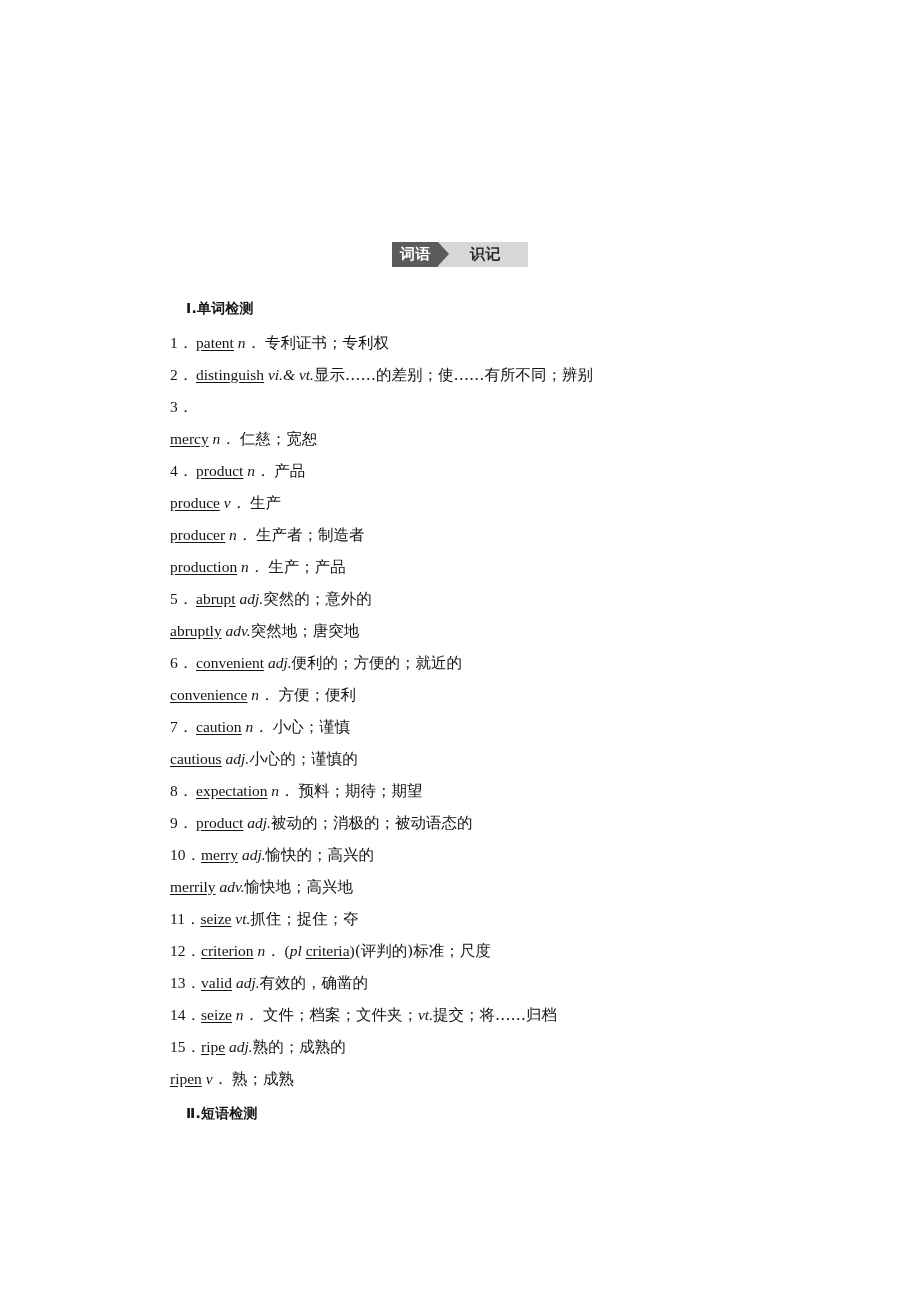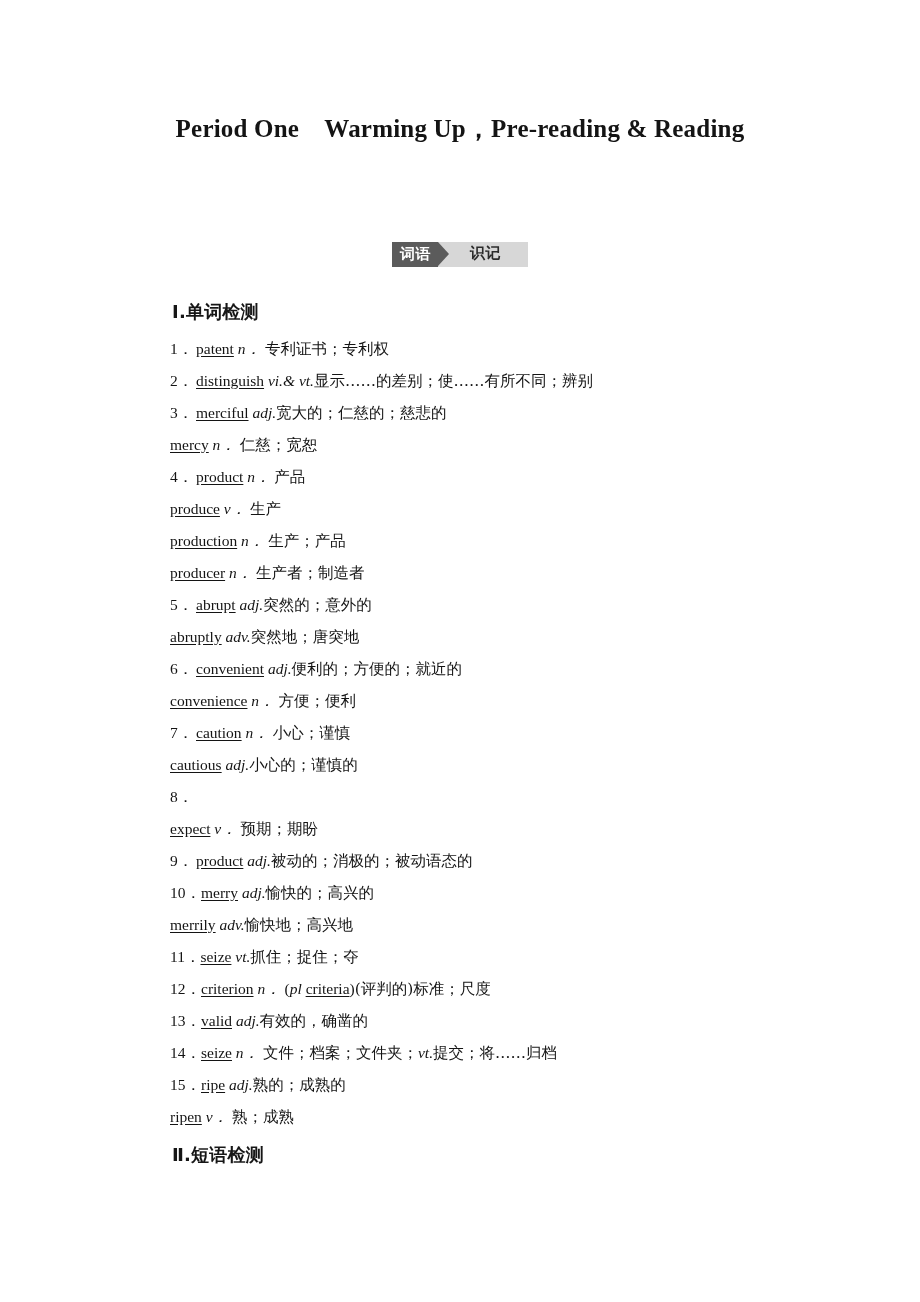--- a/index.html
+++ b/index.html
@@ -85,43 +85,43 @@
     z-index: 2;
     width: 0;
     height: 0;
     border-top: 12.5px solid transparent;
     border-bottom: 12.5px solid transparent;
     border-left: 11px solid #5b5b5b;
   }
   .badge-light {
     flex: 1;
     color: #2b2b2b;
-    font-family: Liberation Mono, monospace;
+    font-family: Liberation Serif, serif;
     font-weight: bold;
     font-size: 15px;
     line-height: 25px;
     text-align: center;
     padding-right: 6px;
     letter-spacing: 0.5px;
   }
 
   
   .content {
     position: absolute;
     left: 170px;
     top: 300px;
     width: 660px;
   }
 
   .part-heading {
     font-family: "DejaVu Sans", "Liberation Sans", sans-serif;
     font-weight: bold;
-    font-size: 18px;
+    font-size: 14px;
     color: #161616;
-    margin: 0 0 9px 2px;
+    margin: 0 0 9px 16px;
     letter-spacing: 0.2px;
     white-space: pre;
   }
   .part-heading.tail {
     margin-top: 10px;
     margin-bottom: 0;
   }
 
   .entry {
     display: flex;
@@ -154,52 +154,50 @@
   }
   .cn {
     font-family: "DejaVu Serif", "Liberation Serif", serif;
   }
 </style>
 </head>
 <body>
 
 <div class="page">
 
-  <div class="period-title">Period One　Warming Up，Pre-reading &amp; Reading</div>
 
 
   <div class="badge-wrap">
     <div class="badge">
       <span class="badge-dark">词语</span>
       <span class="badge-arrow"></span>
       <span class="badge-light">识记</span>
     </div>
   </div>
 
   <div class="content">
 
     <div class="part-heading">Ⅰ.单词检测</div>
 
     <div id="entry-list">
         <div class="entry"><span class="num">1．</span><span class="body"><span class="w">patent</span><span> </span><span class="pos">n．</span><span> </span><span class="cn">专利证书；专利权</span></span></div>
         <div class="entry"><span class="num">2．</span><span class="body"><span class="w">distinguish</span><span> </span><span class="pos">vi.&amp; vt.</span><span class="cn">显示……的差别；使……有所不同；辨别</span></span></div>
-        <div class="entry"><span class="num">3．</span><span class="body"><span class="w">merciful</span><span> </span><span class="pos">adj.</span><span class="cn">宽大的；仁慈的；慈悲的</span></span></div>
+        <div class="entry"><span class="num">3．</span></div>
         <div class="entry sub"><span class="num"></span><span class="body"><span class="w">mercy</span><span> </span><span class="pos">n．</span><span> </span><span class="cn">仁慈；宽恕</span></span></div>
         <div class="entry"><span class="num">4．</span><span class="body"><span class="w">product</span><span> </span><span class="pos">n．</span><span> </span><span class="cn">产品</span></span></div>
         <div class="entry sub"><span class="num"></span><span class="body"><span class="w">produce</span><span> </span><span class="pos">v．</span><span> </span><span class="cn">生产</span></span></div>
+        <div class="entry sub"><span class="num"></span><span class="body"><span class="w">producer</span><span> </span><span class="pos">n．</span><span> </span><span class="cn">生产者；制造者</span></span></div>
         <div class="entry sub"><span class="num"></span><span class="body"><span class="w">production</span><span> </span><span class="pos">n．</span><span> </span><span class="cn">生产；产品</span></span></div>
-        <div class="entry sub"><span class="num"></span><span class="body"><span class="w">producer</span><span> </span><span class="pos">n．</span><span> </span><span class="cn">生产者；制造者</span></span></div>
         <div class="entry"><span class="num">5．</span><span class="body"><span class="w">abrupt</span><span> </span><span class="pos">adj.</span><span class="cn">突然的；意外的</span></span></div>
         <div class="entry sub"><span class="num"></span><span class="body"><span class="w">abruptly</span><span> </span><span class="pos">adv.</span><span class="cn">突然地；唐突地</span></span></div>
         <div class="entry"><span class="num">6．</span><span class="body"><span class="w">convenient</span><span> </span><span class="pos">adj.</span><span class="cn">便利的；方便的；就近的</span></span></div>
         <div class="entry sub"><span class="num"></span><span class="body"><span class="w">convenience</span><span> </span><span class="pos">n．</span><span> </span><span class="cn">方便；便利</span></span></div>
         <div class="entry"><span class="num">7．</span><span class="body"><span class="w">caution</span><span> </span><span class="pos">n．</span><span> </span><span class="cn">小心；谨慎</span></span></div>
         <div class="entry sub"><span class="num"></span><span class="body"><span class="w">cautious</span><span> </span><span class="pos">adj.</span><span class="cn">小心的；谨慎的</span></span></div>
-        <div class="entry"><span class="num">8．</span></div>
-        <div class="entry sub"><span class="num"></span><span class="body"><span class="w">expect</span><span> </span><span class="pos">v．</span><span> </span><span class="cn">预期；期盼</span></span></div>
+        <div class="entry"><span class="num">8．</span><span class="body"><span class="w">expectation</span><span> </span><span class="pos">n．</span><span> </span><span class="cn">预料；期待；期望</span></span></div>
         <div class="entry"><span class="num">9．</span><span class="body"><span class="w">product</span><span> </span><span class="pos">adj.</span><span class="cn">被动的；消极的；被动语态的</span></span></div>
         <div class="entry"><span class="num">10．</span><span class="body"><span class="w">merry</span><span> </span><span class="pos">adj.</span><span class="cn">愉快的；高兴的</span></span></div>
         <div class="entry sub"><span class="num"></span><span class="body"><span class="w">merrily</span><span> </span><span class="pos">adv.</span><span class="cn">愉快地；高兴地</span></span></div>
         <div class="entry"><span class="num">11．</span><span class="body"><span class="w">seize</span><span> </span><span class="pos">vt.</span><span class="cn">抓住；捉住；夺</span></span></div>
         <div class="entry"><span class="num">12．</span><span class="body"><span class="w">criterion</span><span> </span><span class="pos">n．</span><span> </span><span>(</span><span class="pos">pl</span><span> </span><span class="w">criteria</span><span>)</span><span class="cn">(评判的)标准；尺度</span></span></div>
         <div class="entry"><span class="num">13．</span><span class="body"><span class="w">valid</span><span> </span><span class="pos">adj.</span><span class="cn">有效的，确凿的</span></span></div>
         <div class="entry"><span class="num">14．</span><span class="body"><span class="w">seize</span><span> </span><span class="pos">n．</span><span> </span><span class="cn">文件；档案；文件夹；</span><span class="pos">vt.</span><span class="cn">提交；将……归档</span></span></div>
         <div class="entry"><span class="num">15．</span><span class="body"><span class="w">ripe</span><span> </span><span class="pos">adj.</span><span class="cn">熟的；成熟的</span></span></div>
         <div class="entry sub"><span class="num"></span><span class="body"><span class="w">ripen</span><span> </span><span class="pos">v．</span><span> </span><span class="cn">熟；成熟</span></span></div>
       </div>

